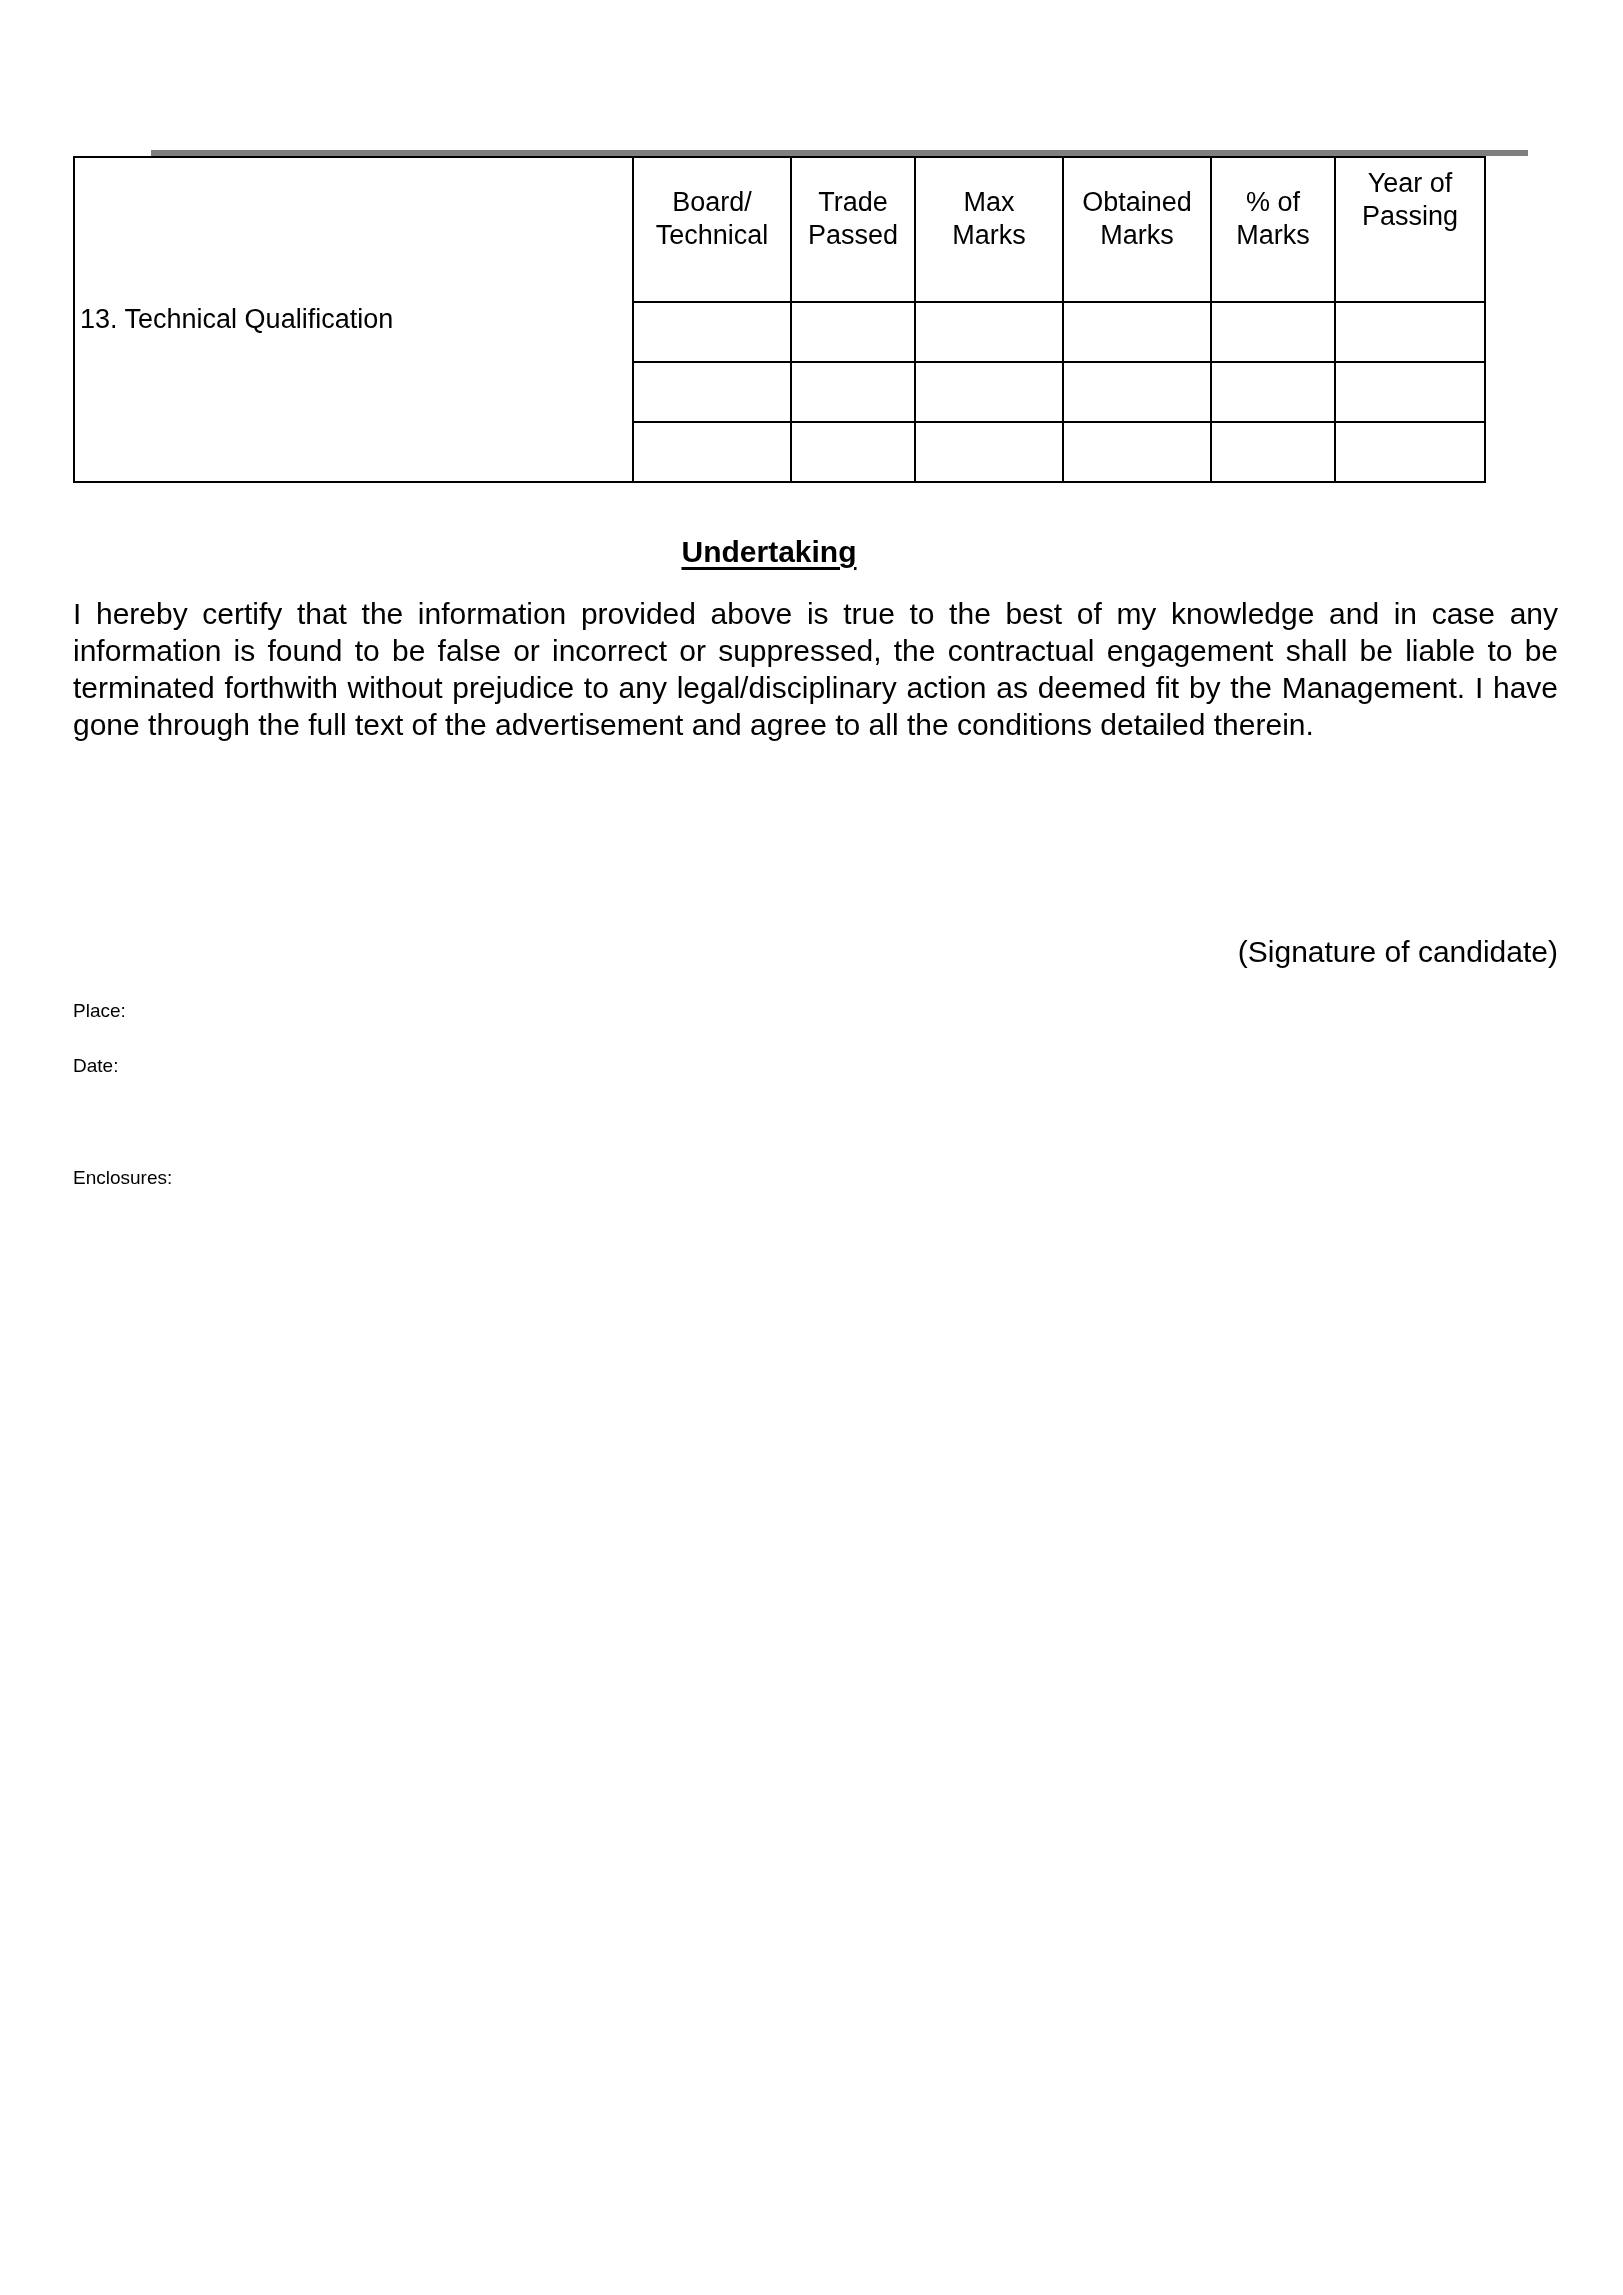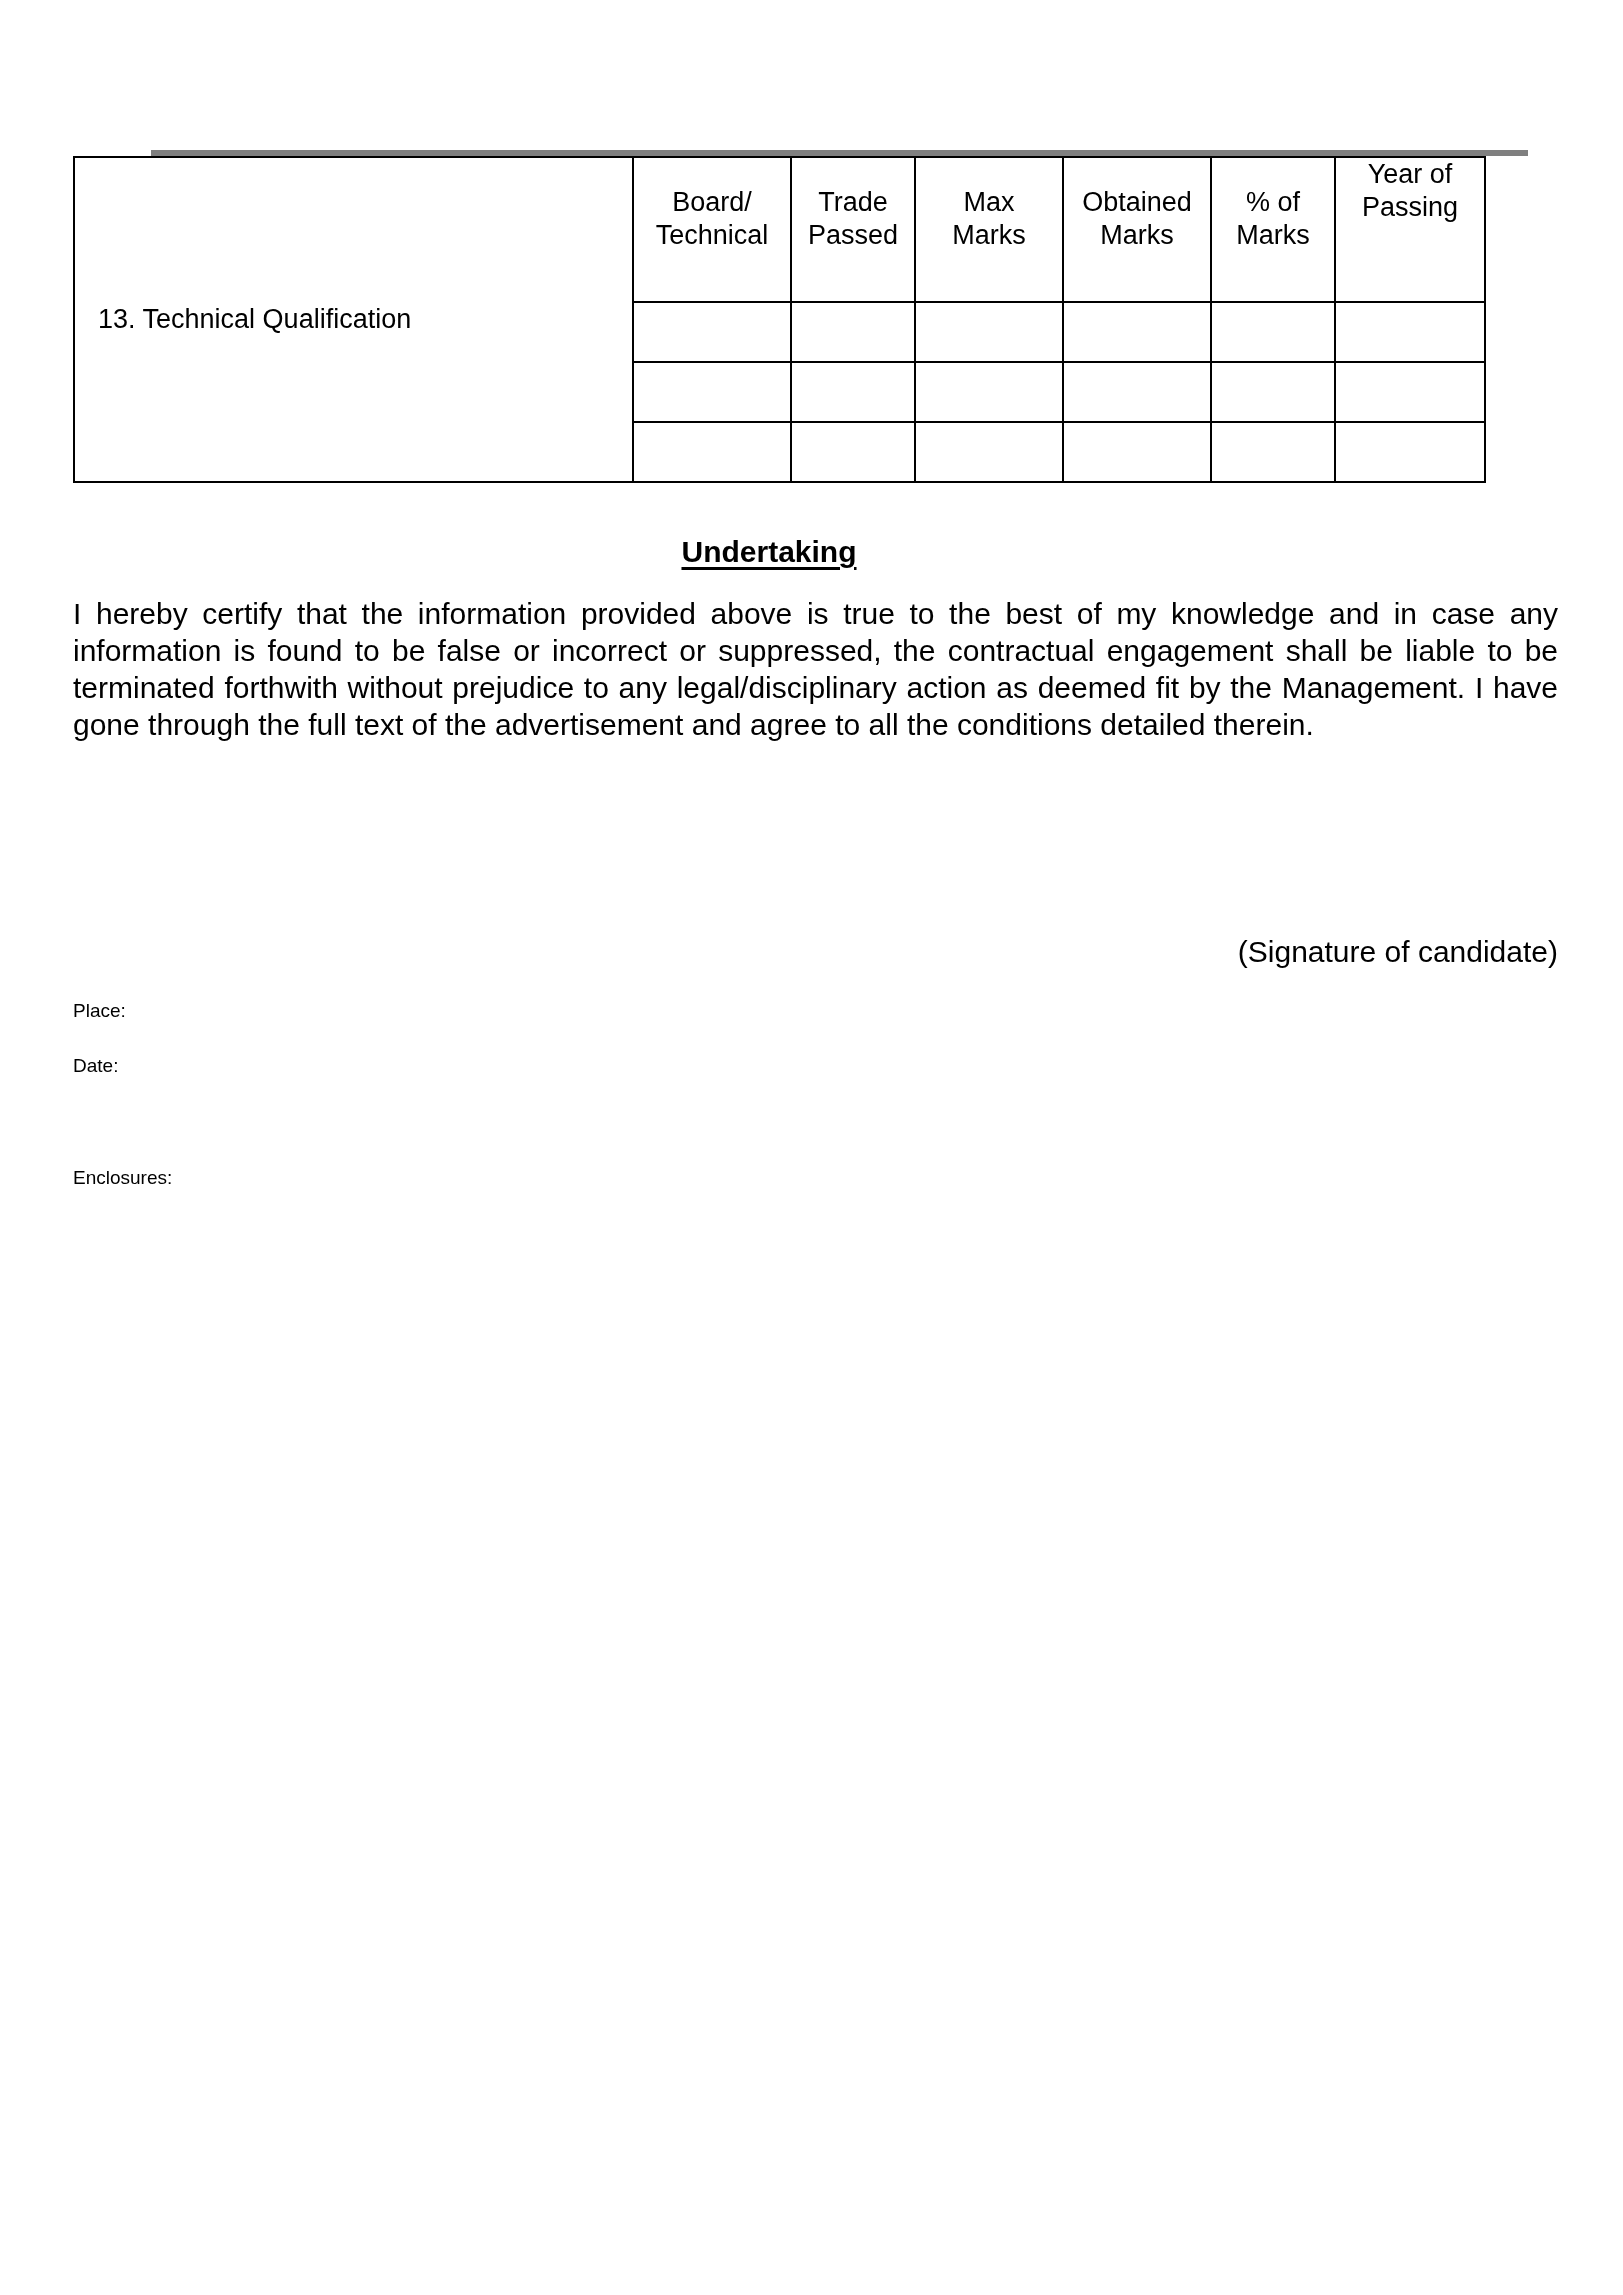--- a/index.html
+++ b/index.html
@@ -14,24 +14,24 @@
   table.tq {
     position: absolute; left: 73px; top: 156px;
     border-collapse: collapse; table-layout: fixed;
     width: 1409px;
   }
   table.tq td, table.tq th {
     border: 2px solid #000; padding: 0; font-weight: normal;
     font-size: 27px; line-height: 33px; text-align: center; vertical-align: top;
   }
   table.tq th.hdr { height: 145px; padding-top: 28px; box-sizing: border-box; }
-  table.tq th.hdr.year { padding-top: 0; }
+  table.tq th.hdr.year { padding-top: 9px; }
   table.tq td.cell { height: 58px; }
   table.tq td.label {
-    text-align: left; vertical-align: middle; padding-left: 23px;
+    text-align: left; vertical-align: middle; padding-left: 5px;
   }
   .heading {
     position: absolute; left: 0; width: 100%; top: 535px; text-align: center;
     font-weight: bold; font-size: 30px; text-decoration: underline;
     text-decoration-thickness: 2.6px; text-underline-offset: 5.2px;
   }
   .heading span { margin-left: -85px; text-align: center; }
   .para {
     position: absolute; left: 73px; top: 595px; width: 1485px;
     font-size: 30px; line-height: 37px; text-align: justify;

